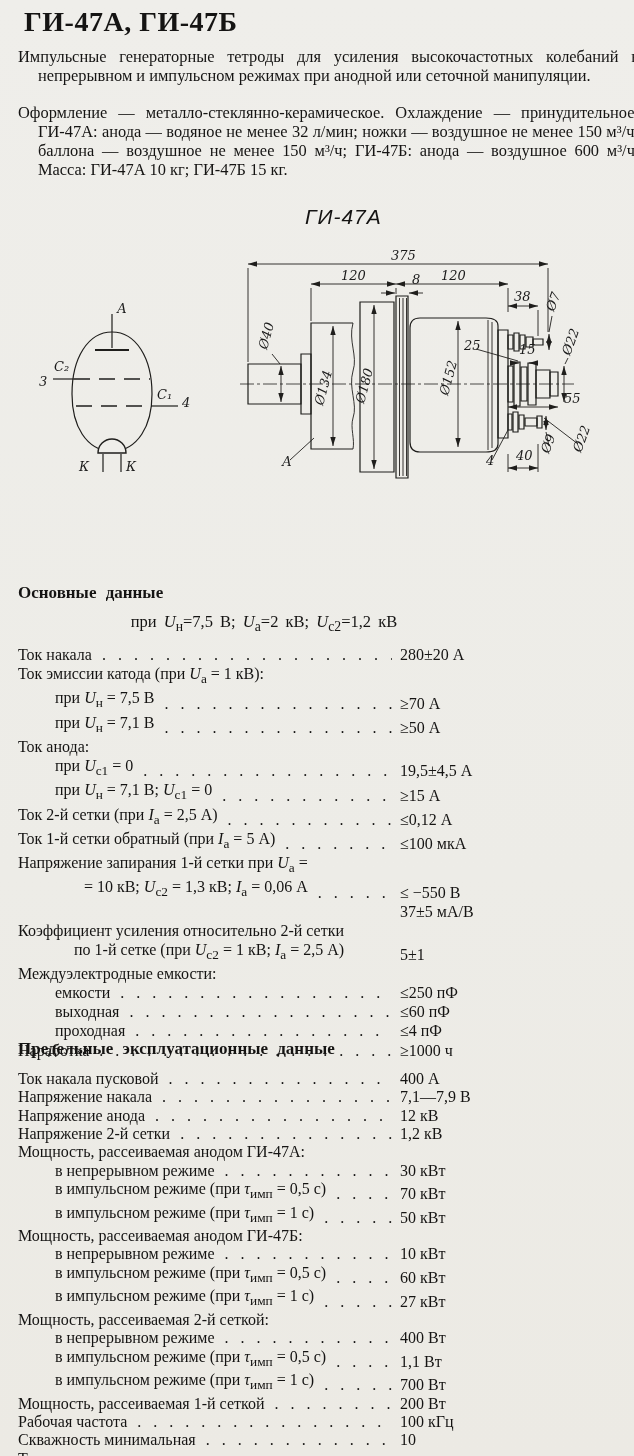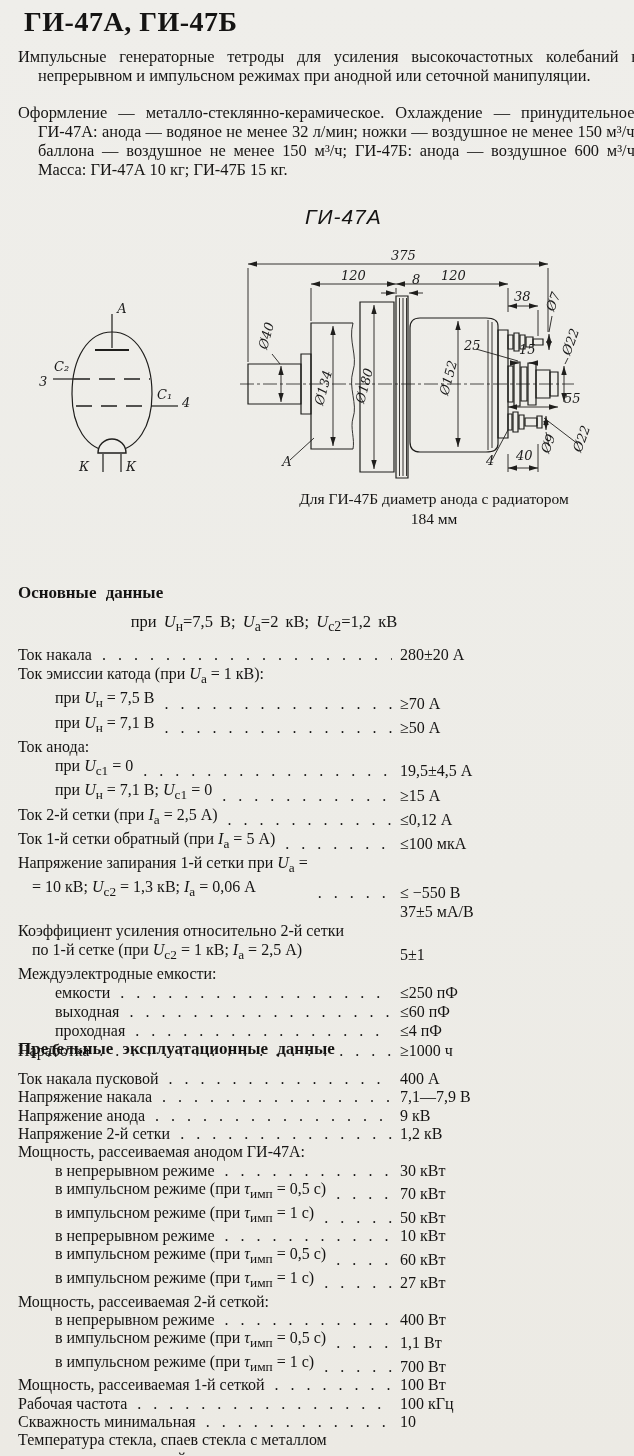--- a/index.html
+++ b/index.html
@@ -22,21 +22,21 @@
             font-weight:bold;word-spacing:5px;}
   #main-head{top:583px;}
   #lim-head{top:1039px;}
   .cond{position:absolute;left:18px;top:612px;width:492px;text-align:center;
         font-size:16.5px;word-spacing:3px;}
   .tbl{position:absolute;left:18px;width:496px;font-size:16px;}
   #main-table{top:645px;line-height:19.1px;}
   #lim-table{top:1070px;line-height:18.35px;}
   .row{display:flex;align-items:flex-end;}
   .row.ind{padding-left:37px;}
-  .lbl{flex:0 1 auto;padding-left:14px;text-indent:-14px;}
+  .lbl{flex:0 1 auto;padding-left:14px;text-indent:-14px;text-align:right;}
   .lead{flex:1 1 0;min-width:0;overflow:hidden;white-space:nowrap;
         letter-spacing:4px;margin:0 8px 0 10px;}
   .val{flex:0 0 114px;white-space:nowrap;}
   svg{position:absolute;overflow:visible;}
   svg *{vector-effect:non-scaling-stroke;}
   svg text{font-family:"DejaVu Serif",serif;font-style:italic;font-size:13px;
            fill:#1a1a1a;stroke:none;}
   .ln{stroke:#1f1e1c;stroke-width:1.2;fill:none;}
   .thin{stroke:#1f1e1c;stroke-width:.9;fill:none;}
   .dim{stroke:#1f1e1c;stroke-width:.9;fill:none;}
@@ -173,24 +173,20 @@
         <text x="334" y="110" transform="rotate(-70 334 110)">Ø22</text>
         <text x="328" y="157">55</text>
         <text x="313" y="208" transform="rotate(-70 313 208)">Ø9</text>
         <text x="345" y="207" transform="rotate(-70 345 207)">Ø22</text>
         <text x="250" y="219">4</text>
         <text x="280" y="214">40</text>
         <text x="46" y="220">А</text>
       </g>
   </svg>
 
-  <div class="caption">
-    <div>Для ГИ-47Б диаметр анода с радиатором</div>
-    <div>184 мм</div>
-  </div>
 
   <div class="sec-head" id="main-head">Основные данные</div>
   <div class="cond">при  <i>U</i><sub>н</sub>=7,5 В;  <i>U</i><sub>а</sub>=2 кВ;  <i>U</i><sub>с2</sub>=1,2 кВ</div>
   <div class="tbl" id="main-table">
       <div class="row">
         <span class="lbl">Ток накала</span>
         <span class="lead">. . . . . . . . . . . . . . . . . . . . . . . . . . . . . . . . . . . . . . . . </span>
         <span class="val">280±20 А</span>
       </div>
       <div class="row">
@@ -282,21 +278,21 @@
         <span class="val">400 А</span>
       </div>
       <div class="row">
         <span class="lbl">Напряжение накала</span>
         <span class="lead">. . . . . . . . . . . . . . . . . . . . . . . . . . . . . . . . . . . . . . . . </span>
         <span class="val">7,1—7,9 В</span>
       </div>
       <div class="row">
         <span class="lbl">Напряжение анода</span>
         <span class="lead">. . . . . . . . . . . . . . . . . . . . . . . . . . . . . . . . . . . . . . . . </span>
-        <span class="val">9 кВ</span>
+        <span class="val">12 кВ</span>
       </div>
       <div class="row">
         <span class="lbl">Напряжение 2-й сетки</span>
         <span class="lead">. . . . . . . . . . . . . . . . . . . . . . . . . . . . . . . . . . . . . . . . </span>
         <span class="val">1,2 кВ</span>
       </div>
       <div class="row">
         <span class="lbl">Мощность,  рассеиваемая  анодом  ГИ-47А:</span>
         <span class="lead"></span>
         <span class="val"></span>
@@ -309,20 +305,25 @@
       <div class="row ind">
         <span class="lbl">в импульсном режиме (при <i>τ</i><sub>имп</sub> = 0,5 с)</span>
         <span class="lead">. . . . . . . . . . . . . . . . . . . . . . . . . . . . . . . . . . . . . . . . </span>
         <span class="val">70 кВт</span>
       </div>
       <div class="row ind">
         <span class="lbl">в импульсном режиме (при <i>τ</i><sub>имп</sub> = 1 с)</span>
         <span class="lead">. . . . . . . . . . . . . . . . . . . . . . . . . . . . . . . . . . . . . . . . </span>
         <span class="val">50 кВт</span>
       </div>
+      <div class="row">
+        <span class="lbl">Мощность,  рассеиваемая  анодом  ГИ-47Б:</span>
+        <span class="lead"></span>
+        <span class="val"></span>
+      </div>
       <div class="row ind">
         <span class="lbl">в непрерывном режиме</span>
         <span class="lead">. . . . . . . . . . . . . . . . . . . . . . . . . . . . . . . . . . . . . . . . </span>
         <span class="val">10 кВт</span>
       </div>
       <div class="row ind">
         <span class="lbl">в импульсном режиме (при <i>τ</i><sub>имп</sub> = 0,5 с)</span>
         <span class="lead">. . . . . . . . . . . . . . . . . . . . . . . . . . . . . . . . . . . . . . . . </span>
         <span class="val">60 кВт</span>
       </div>
@@ -347,21 +348,21 @@
         <span class="val">1,1 Вт</span>
       </div>
       <div class="row ind">
         <span class="lbl">в импульсном режиме (при <i>τ</i><sub>имп</sub> = 1 с)</span>
         <span class="lead">. . . . . . . . . . . . . . . . . . . . . . . . . . . . . . . . . . . . . . . . </span>
         <span class="val">700 Вт</span>
       </div>
       <div class="row">
         <span class="lbl">Мощность,  рассеиваемая  1-й  сеткой</span>
         <span class="lead">. . . . . . . . . . . . . . . . . . . . . . . . . . . . . . . . . . . . . . . . </span>
-        <span class="val">100 Вт</span>
+        <span class="val">200 Вт</span>
       </div>
       <div class="row">
         <span class="lbl">Рабочая  частота</span>
         <span class="lead">. . . . . . . . . . . . . . . . . . . . . . . . . . . . . . . . . . . . . . . . </span>
         <span class="val">100 кГц</span>
       </div>
       <div class="row">
         <span class="lbl">Скважность  минимальная</span>
         <span class="lead">. . . . . . . . . . . . . . . . . . . . . . . . . . . . . . . . . . . . . . . . </span>
         <span class="val">10</span>

